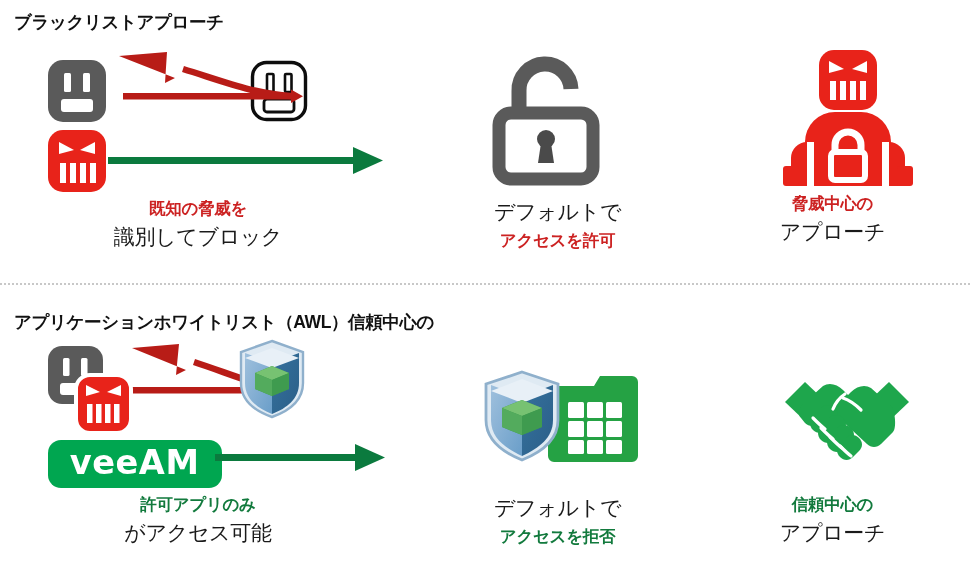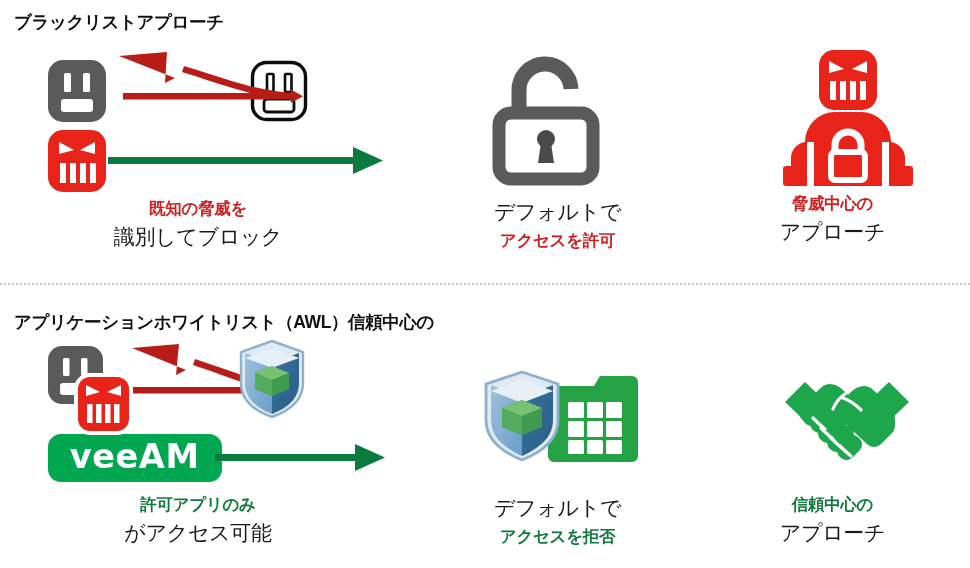--- a/index.html
+++ b/index.html
@@ -262,21 +262,21 @@
           <path d="M 35 24 L 8 14 L 8 44 C 8 60 20 69 35 75 Z" fill="url(#shieldL1)"></path>
           <path d="M 35 24 L 62 14 L 62 44 C 62 60 50 69 35 75 Z" fill="url(#shieldR1)"></path>
           <path d="M 35 9 L 62 19 L 35 29 L 8 19 Z" fill="#e8f0f7"></path>
           <path d="M 35 27 L 52 34 L 52 50 L 35 57 L 18 50 L 18 34 Z" fill="#3f9b4f"></path>
           <path d="M 35 27 L 52 34 L 35 41 L 18 34 Z" fill="#77c272"></path>
           <path d="M 35 41 L 52 34 L 52 50 L 35 57 Z" fill="#3f9b4f"></path>
           <path d="M 35 41 L 18 34 L 18 50 L 35 57 Z" fill="#53ab5d"></path>
         </svg>
       </div>
 
-      <div class="veeam-badge" style="left:48px; top:150px; width:174px; height:48px;">
+      <div class="veeam-badge" style="left:48px; top:156px; width:174px; height:48px;">
         <span class="veeam-word">veeAM</span>
       </div>
 
       <div class="icon" style="left:215px; top:156px; width:170px; height:36px;">
         <svg viewBox="0 0 170 36" width="170" height="36" aria-hidden="true">
           <rect x="0" y="14" width="145" height="7" fill="#0b7a3e"></rect>
           <path d="M 140 4 L 170 17.5 L 140 31 Z" fill="#0b7a3e"></path>
         </svg>
       </div>
 

